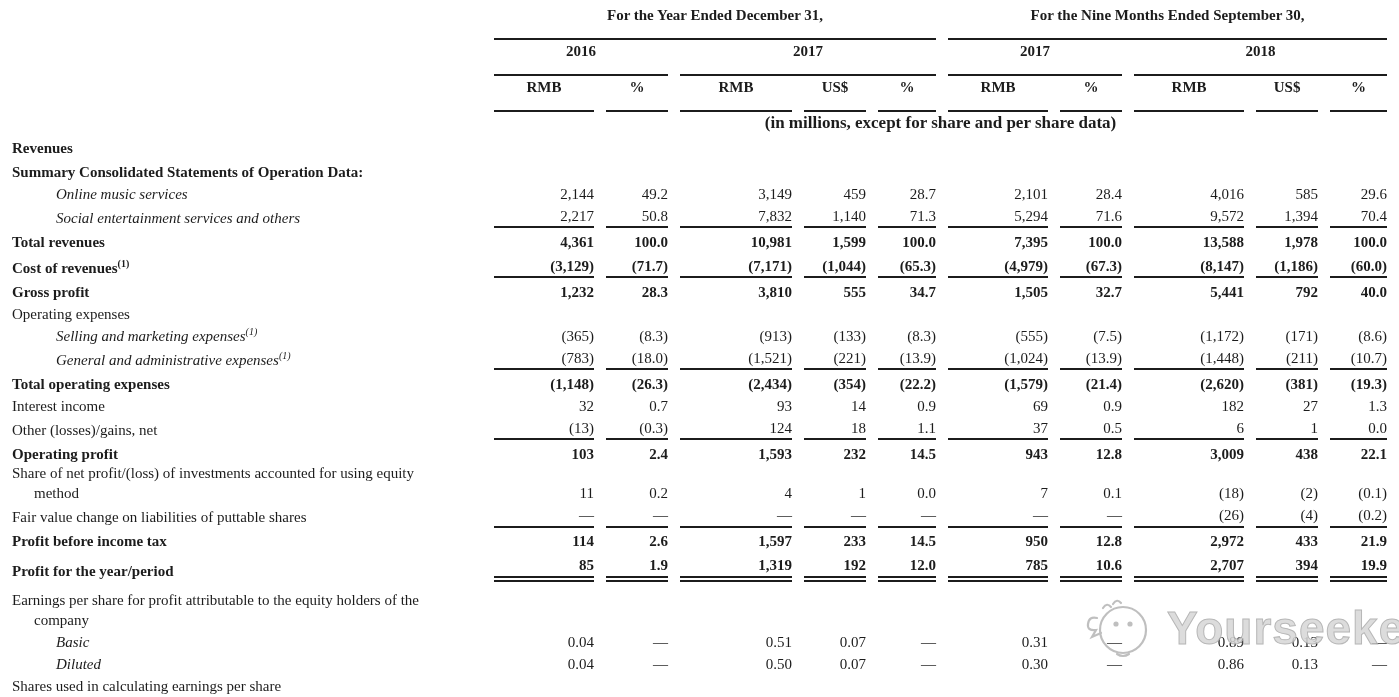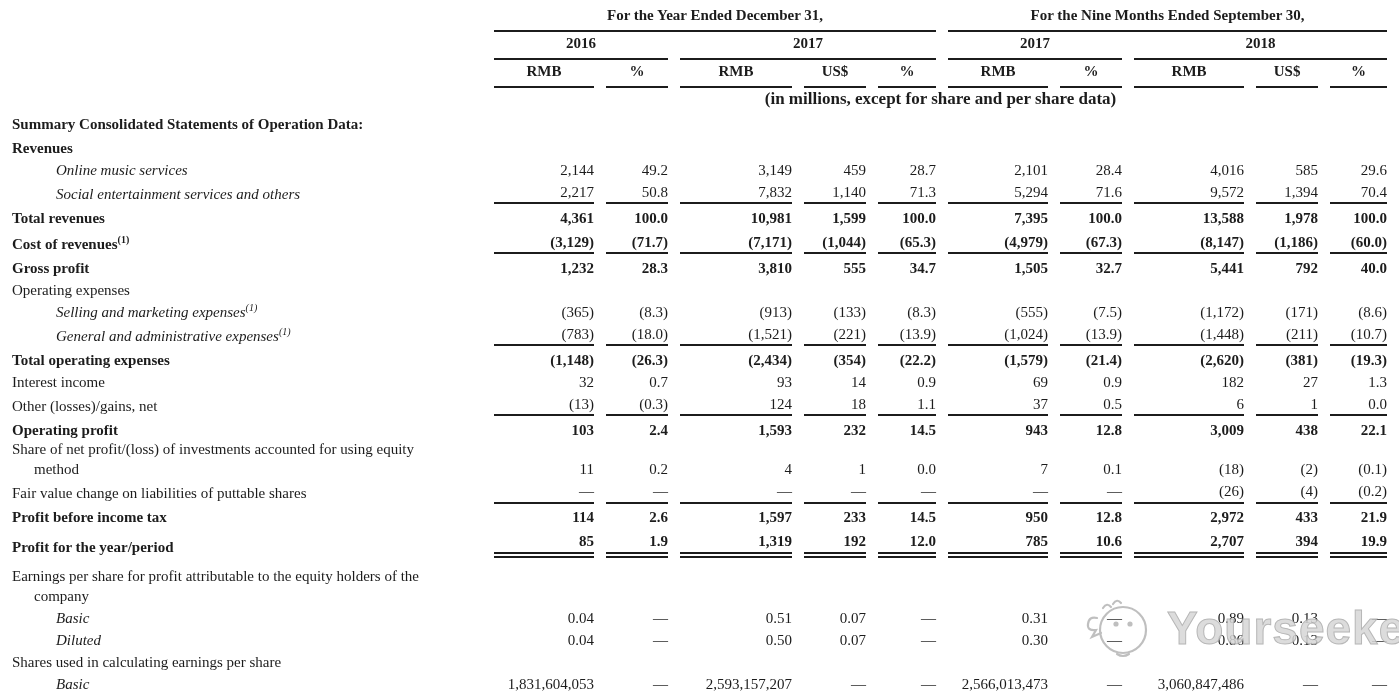--- a/index.html
+++ b/index.html
@@ -25,21 +25,21 @@
     font-size: 15px;
     line-height: 1.32;
     height: 22px;
   }
   thead td {
     text-align: center;
     font-weight: bold;
     height: 21px;
     white-space: nowrap;
   }
-  thead td.u2 { border-bottom: 2px solid #1c1c1c; padding-bottom: 4px; }
+  thead td.u2 { border-bottom: 2px solid #1c1c1c; padding-bottom: 12px; }
   thead td.note-cell { height: 19px; font-size: 17px; }
   td.label { text-align: left; white-space: nowrap; padding-left: 4px; }
   td.label.ind1 { padding-left: 44px; font-style: italic; }
   td.num { text-align: right; white-space: nowrap; }
   tr.bold td { font-weight: bold; padding-top: 2px; }
   td.rule  { border-bottom: 2px solid #1c1c1c; }
   td.rule2 { border-bottom: 6px double #1c1c1c; }
   tr.gap td { padding-top: 9px; margin-left: 16px; }
   .wrap2 { padding-left: 22px; white-space: nowrap; }
   sup.fn { font-size: 10px; line-height: 0; vertical-align: super; }
@@ -107,34 +107,34 @@
         <td class="u2">US$</td>
         <td class="u2">%</td>
       </tr>
       <tr>
         <td></td>
         <td colspan="10" class="note-cell">(in millions, except for share and per share data)</td>
       </tr>
     </thead>
     <tbody id="fin-body">
         <tr class="bold">
+          <td class="label"><span>Revenues</span></td>
+          <td class="num"></td>
+          <td class="num"></td>
+          <td class="num"></td>
+          <td class="num"></td>
+          <td class="num"></td>
+          <td class="num"></td>
+          <td class="num"></td>
+          <td class="num"></td>
+          <td class="num"></td>
+          <td class="num"></td>
+        </tr>
+        <tr class="bold">
           <td class="label"><span>Summary Consolidated Statements of Operation Data:</span></td>
-          <td class="num"></td>
-          <td class="num"></td>
-          <td class="num"></td>
-          <td class="num"></td>
-          <td class="num"></td>
-          <td class="num"></td>
-          <td class="num"></td>
-          <td class="num"></td>
-          <td class="num"></td>
-          <td class="num"></td>
-        </tr>
-        <tr class="bold">
-          <td class="label"><span>Revenues</span></td>
           <td class="num"></td>
           <td class="num"></td>
           <td class="num"></td>
           <td class="num"></td>
           <td class="num"></td>
           <td class="num"></td>
           <td class="num"></td>
           <td class="num"></td>
           <td class="num"></td>
           <td class="num"></td>

